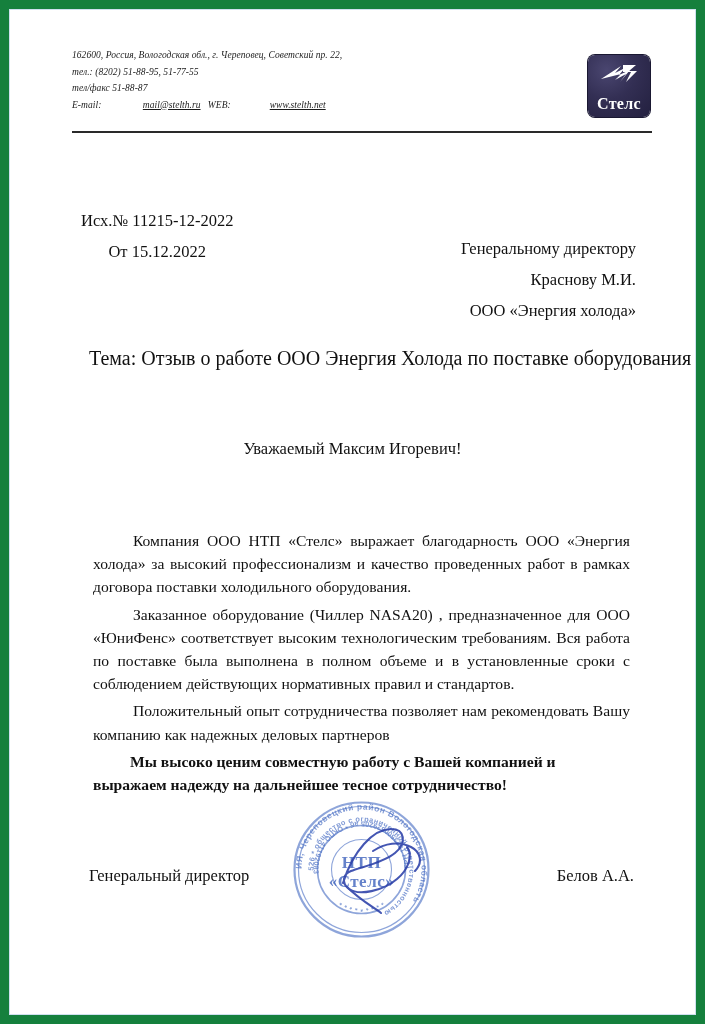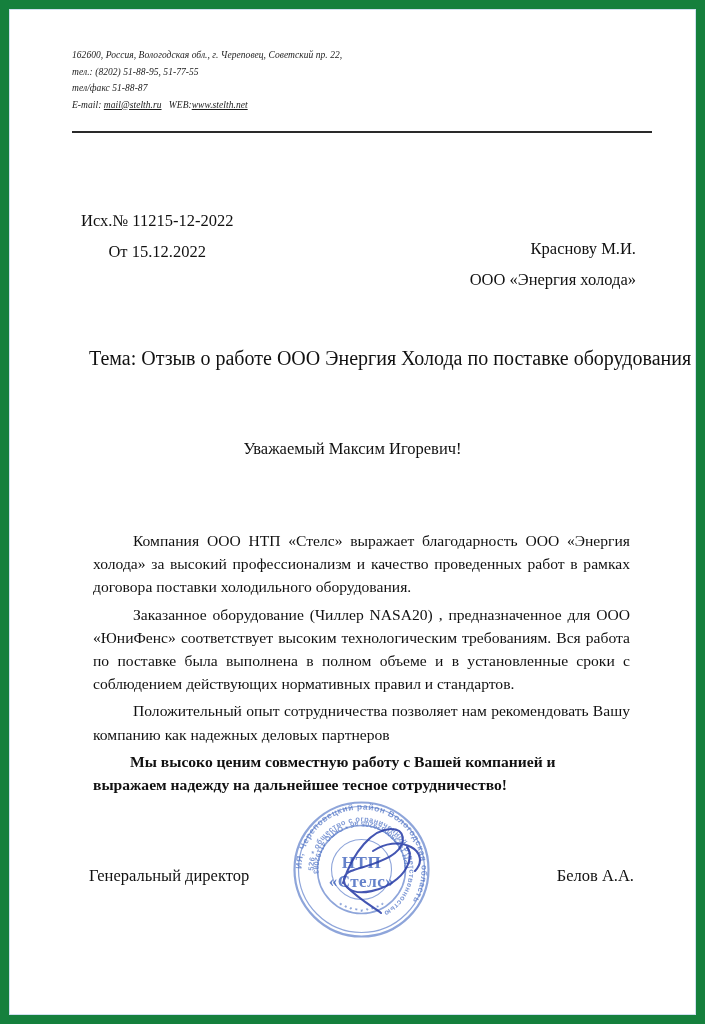--- a/index.html
+++ b/index.html
@@ -46,21 +46,21 @@
   .lh-address {
     font-family: "Liberation Serif", "DejaVu Serif", serif;
     font-style: italic;
     font-size: 9.5px;
     line-height: 16.5px;
     color: #1b1b1b;
     letter-spacing: 0.05px;
     white-space: nowrap;
   }
   .lh-address .lh-line { display: block; }
-  .lh-address .u { text-decoration: underline; }
+  .lh-address .u { text-decoration: underline; margin-left: 39px; }
 
   
   .logo-box {
     position: relative;
     width: 62px;
     height: 62px;
     margin-top: 8px;
     margin-right: 2px;
     border-radius: 7px;
     background:
@@ -210,29 +210,37 @@
         <span class="lh-line">162600, Россия, Вологодская обл., г. Череповец, Советский пр. 22,</span>
         <span class="lh-line">тел.: (8202) 51-88-95, 51-77-55</span>
         <span class="lh-line">тел/факс 51-88-87</span>
         <span class="lh-line">
           <span>E-mail:</span>
           <span class="u">mail@stelth.ru</span>
           &nbsp;&nbsp;<span>WEB:</span><span class="u">www.stelth.net</span>
         </span>
       </div>
 
+      <div class="logo-box">
+        <svg class="logo-mark" viewBox="0 0 40 24">
+          <path d="M2 17 L22 4 L16 11 L26 6 L20 13 L31 8 L21 20 L27 12 L16 18 L22 12 Z" fill="#ffffff"></path>
+          <path d="M24 3 L37 3 L30 9 L38 9 L27 20 L32 10 L24 10 Z" fill="#ffffff"></path>
+        </svg>
+        <div class="logo-word">Стелс</div>
+      </div>
     </div>
     <div class="lh-rule"></div>
 
     <div class="ref-block">
       <span class="ref-line">Исх.№  11215-12-2022</span>
       <span class="ref-line">От 15.12.2022</span>
     </div>
 
     <div class="addressee">
+      <span class="addr-line">Генеральному директору</span>
       <span class="addr-line">Краснову М.И.</span>
       <span class="addr-line">ООО «Энергия холода»</span>
     </div>
 
     <div class="subject">Тема: Отзыв о работе ООО Энергия Холода по поставке оборудования</div>
 
     <div class="salutation">Уважаемый Максим Игоревич!</div>
 
     <div class="body-block">
       <p>Компания ООО НТП «Стелс» выражает благодарность ООО «Энергия холода» за высокий профессионализм и качество проведенных работ в рамках договора поставки холодильного оборудования.</p>

